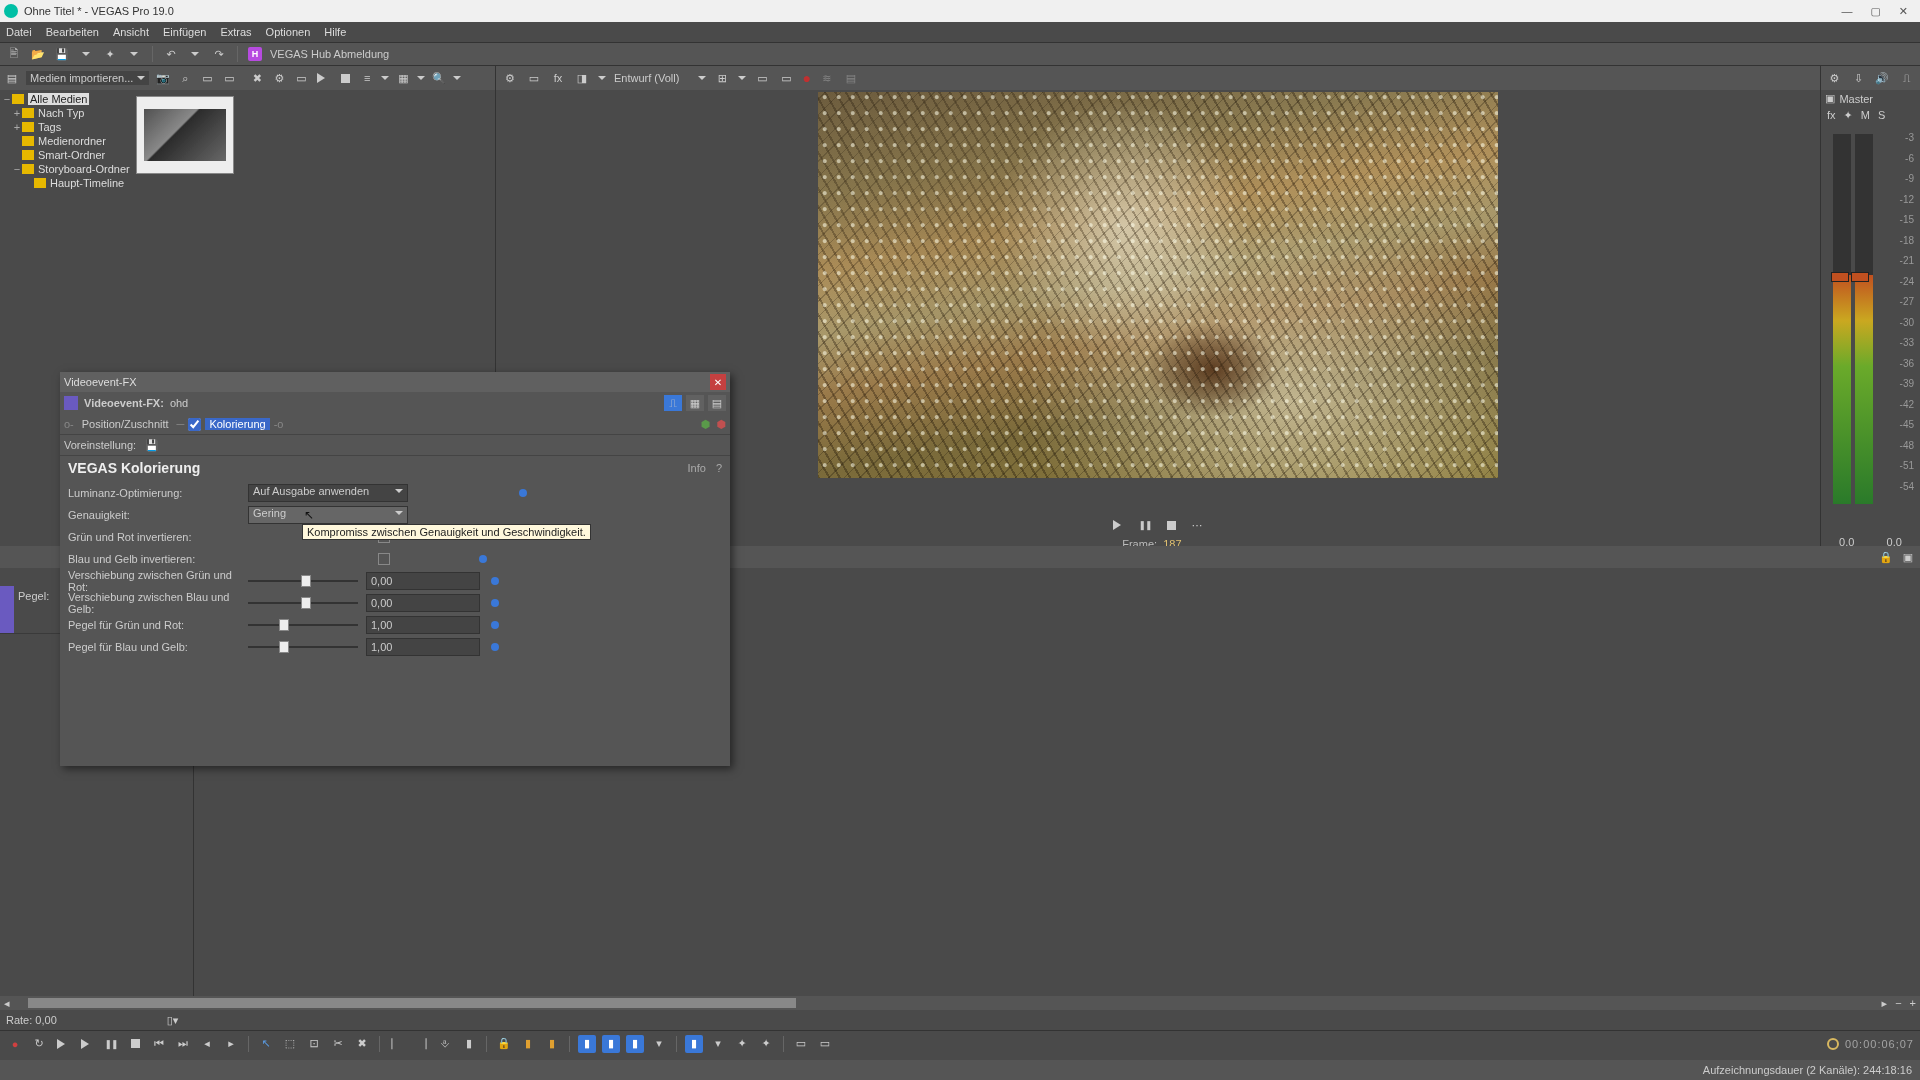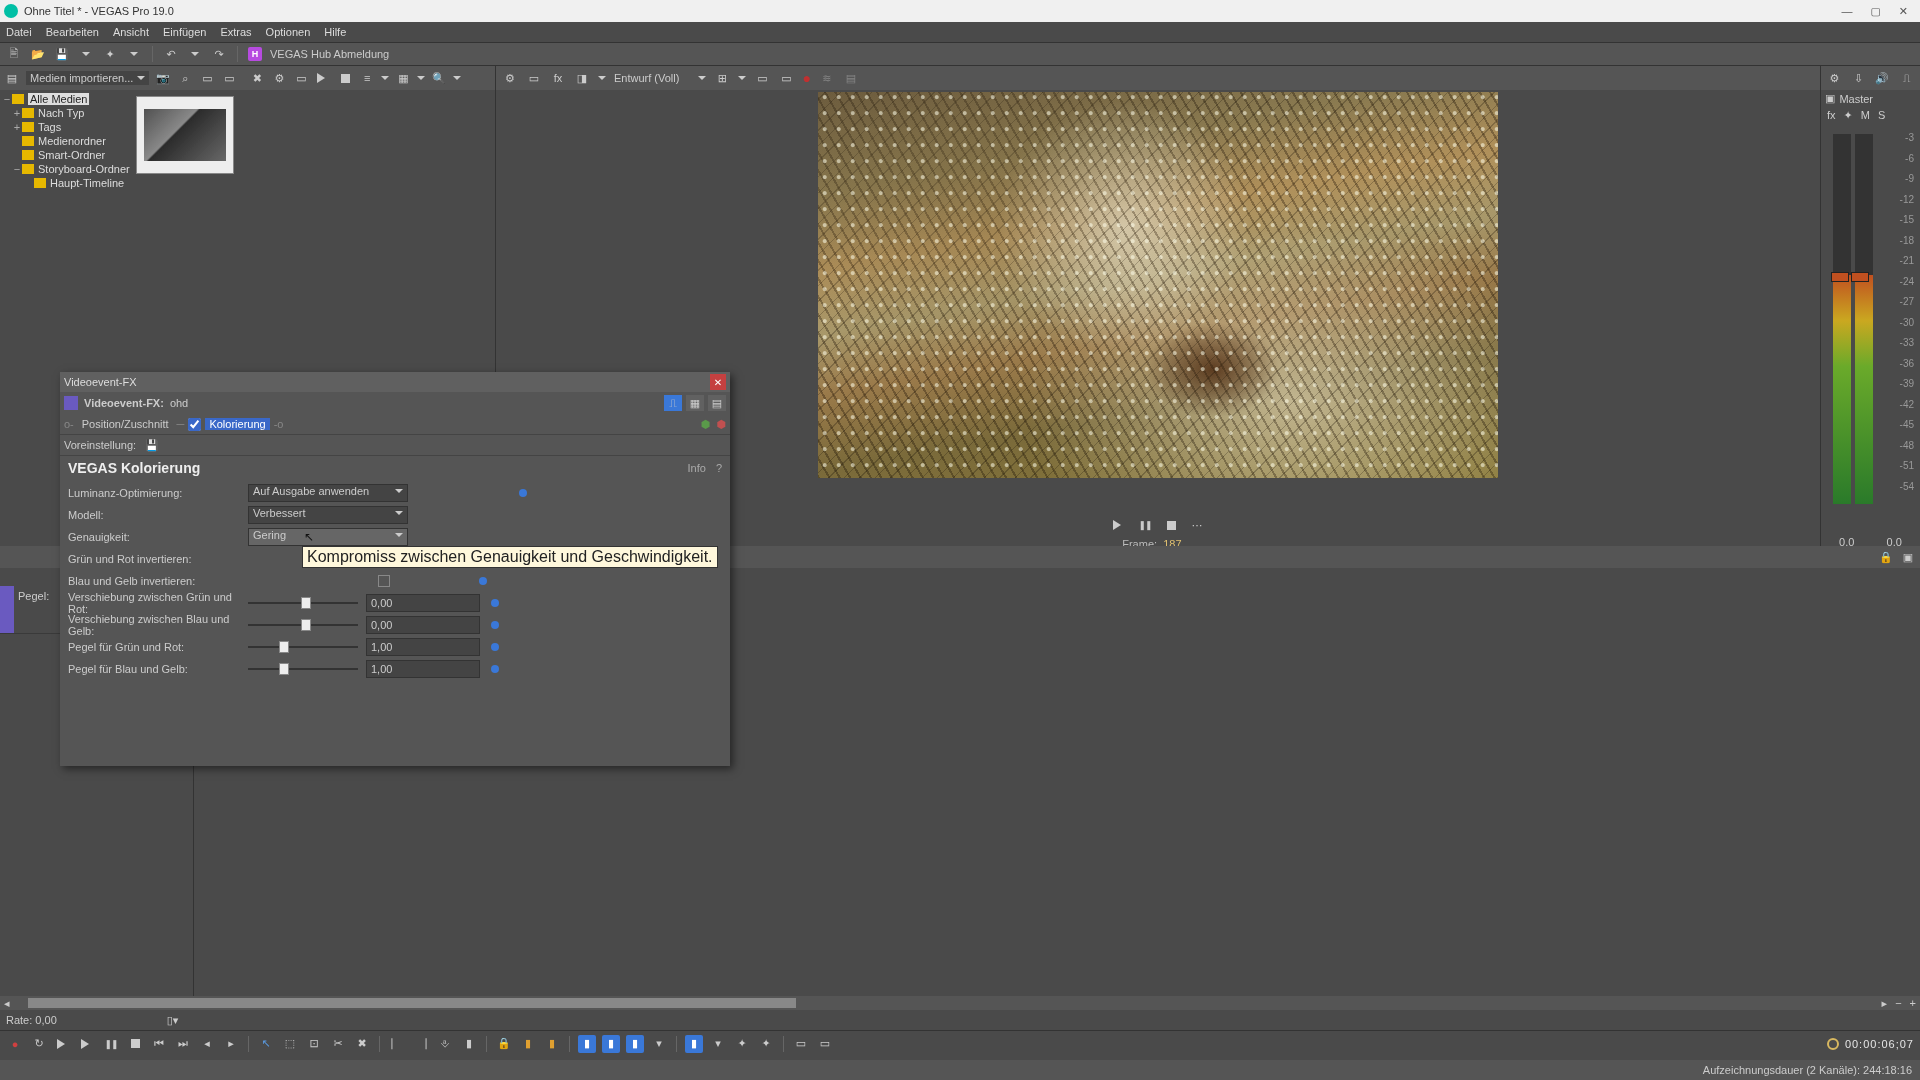--- a/index.html
+++ b/index.html
@@ -92,21 +92,21 @@
 .row .ctl.sel { height:18px; background:#444; border:1px solid #333; display:flex; align-items:flex-start; padding:0 4px;}
 .row .ctl.sel.hover { background:#666;}
 .row .ctl.sel .ar { margin-left:auto; color:#888;}
 .row .slider { width: 110px; height: 14px; position: relative; margin-right: 8px;}
 .row .slider .track { position:absolute; top:6px; left:0; right:0; height:2px; background:#333;}
 .row .slider .thumb { position:absolute; top:1px; width:10px; height:12px; background:#eee;}
 .row .numbox { width:114px; height:18px; background:#444; border:1px solid #333; padding:0 4px; display:flex; align-items:center;}
 .row .kf { width:14px; height:14px; margin-left:8px; display:flex; align-items:center; justify-content:center;}
 .row .kf::after{content:""; width:8px; height:8px; background:#3a78d8; border-radius:50%; position:relative;}
 .row .chk { width:12px; height:12px; border:1px solid #888; }
-.tooltip { position:absolute; background:#fff8dc; color:#222; border:1px solid #333; padding:1px 4px; font-size:16px; white-space:nowrap; z-index:60;}
+.tooltip { position:absolute; background:#fff8dc; color:#222; border:1px solid #333; padding:1px 4px; font-size:11px; white-space:nowrap; z-index:60;}
 
 
 .timeline-wrap { position:absolute; left:0; right:0; top:546px; bottom:24px; background:#4a4a4a; display:flex; flex-direction:column;}
 .tl-toolbar { height:22px; background:#555; display:flex; align-items:center; padding:0 4px; gap:6px;}
 .tl-body { flex:1; display:flex; position:relative;}
 .track-head { width:194px; background:#4a4a4a; border-right:1px solid #333;}
 .track-head .th-row { height:48px; display:flex; border-bottom:1px solid #3a3a3a;}
 .th-strip { width:14px; background:#6a5ac0; }
 .th-info { flex:1; padding:4px;}
 .ruler-area { flex:1; position:relative; background:#4a4a4a;}
@@ -114,21 +114,21 @@
 .ruler .t { position:absolute; top:2px; color:#aaa; font-size:10px;}
 .track-lane { position:absolute; left:0; right:0; top:18px; height:48px; background:#404040; border-bottom:1px solid #333;}
 .hscroll { height:14px; background:#555; display:flex; align-items:center;}
 .hscroll .hbar { height:10px; background:#888; margin:0 14px; width:40%;}
 .rate-row { height:20px; display:flex; align-items:center; padding:0 6px; gap:10px;}
 .transport2 { height:26px; background:#4a4a4a; display:flex; align-items:center; padding:0 6px; gap:6px; border-top:1px solid #333;}
 .t2btn { width:18px; height:18px; display:flex; align-items:center; justify-content:center; color:#ccc;}
 .t2btn.rec{ color:#d04040;}
 .t2btn.blue{ background:#3a78d8; color:#fff; border-radius:2px;}
 .t2sep{ width:1px; height:16px; background:#666; margin:0 2px;}
-.tc-big { margin-left:auto; color:#e5e5e5; font-size:14px; letter-spacing:1px; display:flex; gap:6px;}
+.tc-big { margin-left:auto; color:#a3a3a3; font-size:14px; letter-spacing:1px; display:flex; gap:6px;}
 .tc-big::before{content:""; width:8px; height:8px; border:2px solid #d8b860; border-radius:50%;}
 
 .statusbar { position:absolute; left:0; right:0; bottom:0; height:20px; background:#555; display:flex; align-items:center; padding:0 8px; color:#ccc;}
 .statusbar .r { margin-left:auto;}
 
 .tri::after{content:""; display:inline-block; border:4px solid transparent; border-top-color:#ccc; transform:translateY(2px);}
 .play::before{content:""; display:inline-block; border:5px solid transparent; border-left:8px solid #ccc;}
 .pause::before{content:"❚❚"; font-size:9px; letter-spacing:-1px;}
 .stop::before{content:""; display:inline-block; width:9px; height:9px; background:#ccc;}
 </style>
@@ -373,27 +373,20 @@
   </div>
   <div class="fx-body">
     <div class="row">
         <span class="lbl">Luminanz-Optimierung:</span>
       <div class="ctl sel">
           <span>Auf Ausgabe anwenden</span>
           <span class="ar tri"></span>
         </div>
       <span style="width:100px"></span>
         <span class="kf"></span>
-    </div>
-    <div class="row">
-        <span class="lbl">Modell:</span>
-      <div class="ctl sel">
-          <span>Verbessert</span>
-          <span class="ar tri"></span>
-        </div>
     </div>
     <div class="row" style="position:relative">
         <span class="lbl">Genauigkeit:</span>
       <div class="ctl sel hover">
           <span>Gering</span>
           <span class="ar tri"></span>
         </div>
       <div class="tooltip" style="left:234px; top:20px;">Kompromiss zwischen Genauigkeit und Geschwindigkeit.</div>
       <div style="position:absolute; left:236px; top:4px; font-size:12px; color:#111;">↖</div>
     </div>

